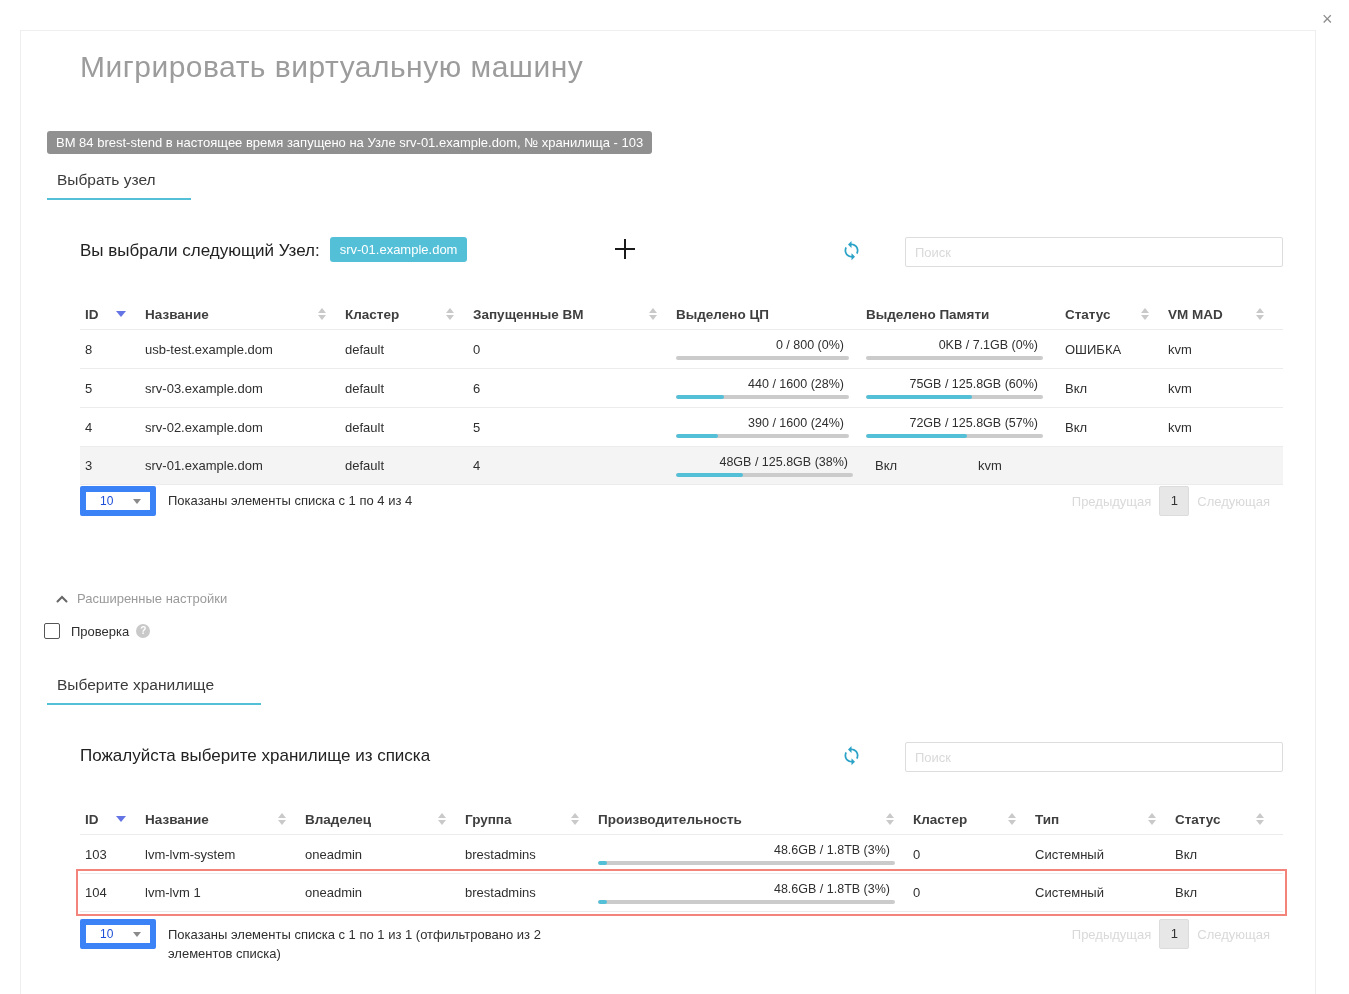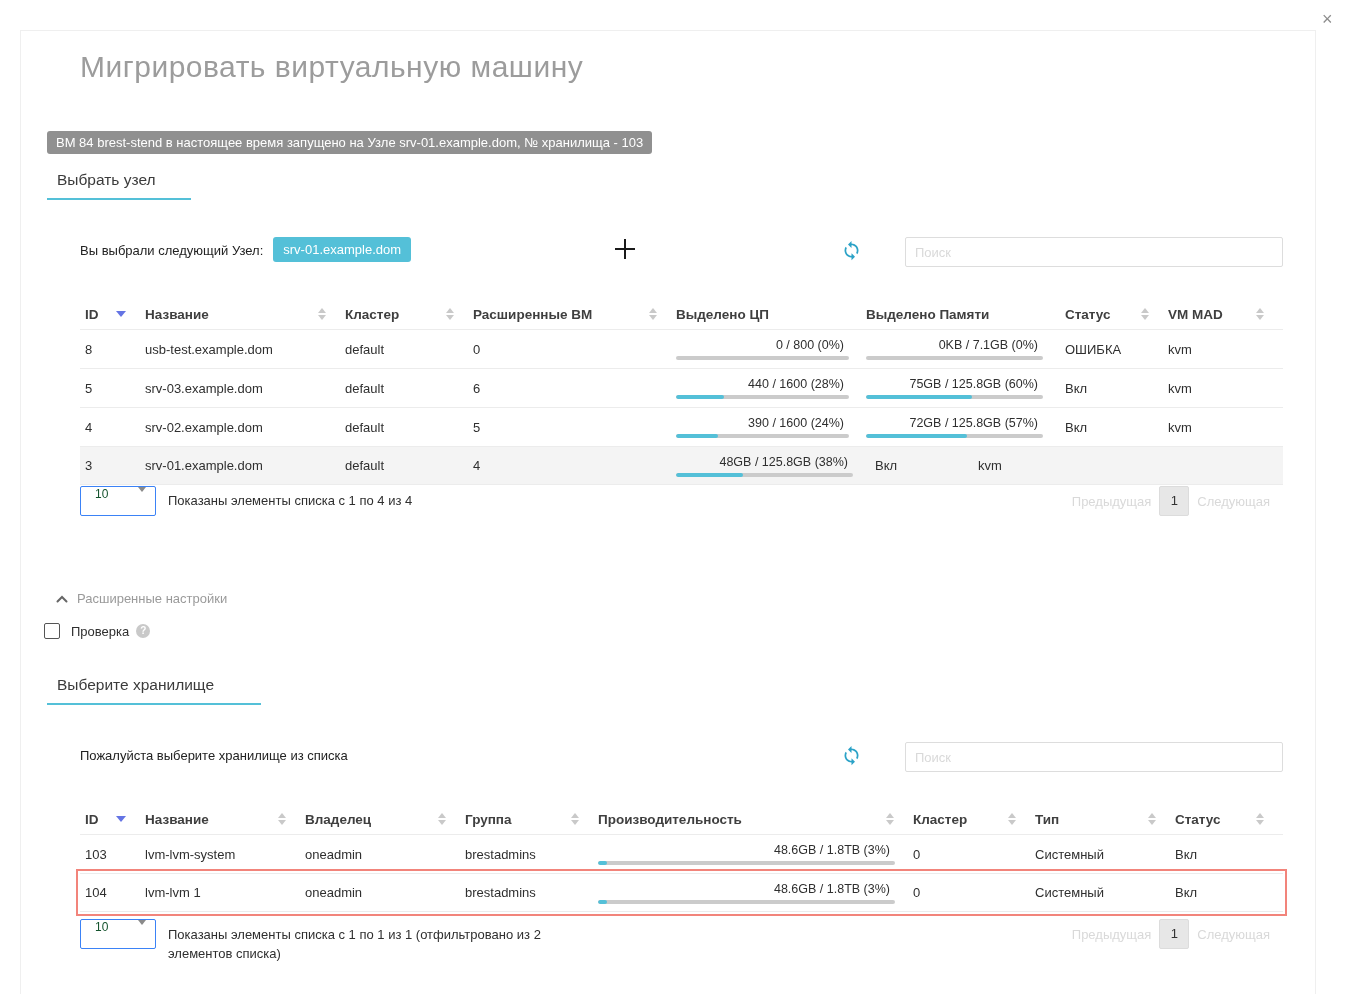--- a/index.html
+++ b/index.html
@@ -15,21 +15,21 @@
   .close{position:absolute; left:1322px; top:10px; font-size:18px; color:#8d8d8d;
          cursor:pointer; line-height:18px;}
   .title{position:absolute; left:80px; top:50px; font-size:30px; font-weight:400;
          color:#9c9c9c; letter-spacing:.5px;}
   .info-badge{position:absolute; left:47px; top:131px; background:var(--badge-gray);
          color:#fff; font-size:13px; padding:4px 9px; border-radius:3px; line-height:15px;}
   .tab{position:absolute; font-size:15.5px; font-weight:400; color:#3b3b3b; cursor:pointer;}
   .tab-underline{position:absolute; height:2px; background:var(--accent);}
   
   .toolbar{position:absolute; left:80px; width:1203px; height:32px;}
-  .toolbar .lbl{font-size:13px; color:#222; line-height:28px; display:inline-block;}
+  .toolbar .lbl{font-size:17px; color:#222; line-height:28px; display:inline-block;}
   .host-chip{display:inline-block; margin-left:10px; background:var(--accent); color:#fff;
          font-size:13px; padding:5px 10px; border-radius:3px; vertical-align:top;}
   .refresh{position:absolute; left:761px; top:3px; width:21px; height:21px; cursor:pointer;}
   .refresh svg{width:21px; height:21px; fill:var(--refresh);}
   .search{position:absolute; left:825px; top:0; width:378px; height:30px;
          border:1px solid #ddd; border-radius:2px; font-size:13px; padding:0 9px;
          color:#444; outline:none; font-family:inherit;}
   .search::placeholder{color:#d9d9d9;}
   
   .dtable{position:absolute; left:80px; width:1203px; font-size:13px;margin-top:7px;}
@@ -61,22 +61,22 @@
   
   .pcell{display:flex; flex-direction:column; justify-content:center; height:100%;}
   .plabel{font-size:12.5px; color:#2f2f2f; text-align:right; margin-bottom:4px;}
   .ptrack{height:4px; background:#cbcbcb; border-radius:2px; overflow:hidden;}
   .pfill{height:100%; background:var(--accent); border-radius:2px;}
   .t1 .c5 .plabel{padding-right:17px}.t1 .c5 .ptrack{width:173px}
   .t1 .c6 .plabel{padding-right:22px}.t1 .c6 .ptrack{width:177px}
   .t2 .c5 .plabel{padding-right:18px}.t2 .c5 .ptrack{width:297px}
   
   .tfoot{position:absolute; left:80px; width:1203px; display:flex; align-items:flex-start;}
-  .psize{width:76px; height:30px; border:1px solid #3b82f6; border-radius:2px; display:flex;
-         font-size:12px; color:#14532d; padding:0 9px 0 14px; cursor:pointer;
+  .psize{width:76px; height:30px; border:6px solid #3b82f6; border-radius:2px; display:flex;
+         align-items:center; font-size:12px; color:#1d4ed8; padding:0 9px 0 14px; cursor:pointer;
          justify-content:space-between; background:#fff; flex:none;}
   .caret{width:0;height:0;border-left:4px solid transparent;border-right:4px solid transparent;
          border-top:5px solid #8a8a8a;}
   .finfo{margin-left:12px; font-size:13px; color:#2f2f2f; line-height:30px;}
   .finfo.wrap{line-height:19px; max-width:430px; padding-top:6px;}
   .pager{margin-left:auto; display:flex; align-items:center; gap:8px; padding-right:13px; height:30px;}
   .pg-link{font-size:13px; color:#d9d9d9; cursor:default;}
   .pg-num{width:30px; height:30px; background:#e7e7e7; border:1px solid #dcdcdc; border-radius:2px;
          text-align:center; line-height:28px; font-size:13px; color:#333; cursor:pointer;}
   
@@ -133,21 +133,21 @@
           </span>
       </div>
       <div class="hcell c3">
         <span>Кластер</span>
         <span class="sort">
             <span class="arr-up"></span>
             <span class="arr-down"></span>
           </span>
       </div>
       <div class="hcell c4">
-        <span>Расширенные ВМ</span>
+        <span>Запущенные ВМ</span>
         <span class="sort">
             <span class="arr-up"></span>
             <span class="arr-down"></span>
           </span>
       </div>
       <div class="hcell c5 nosort">
         <span>Выделено ЦП</span>
       </div>
       <div class="hcell c6 nosort">
         <span>Выделено Памяти</span>

